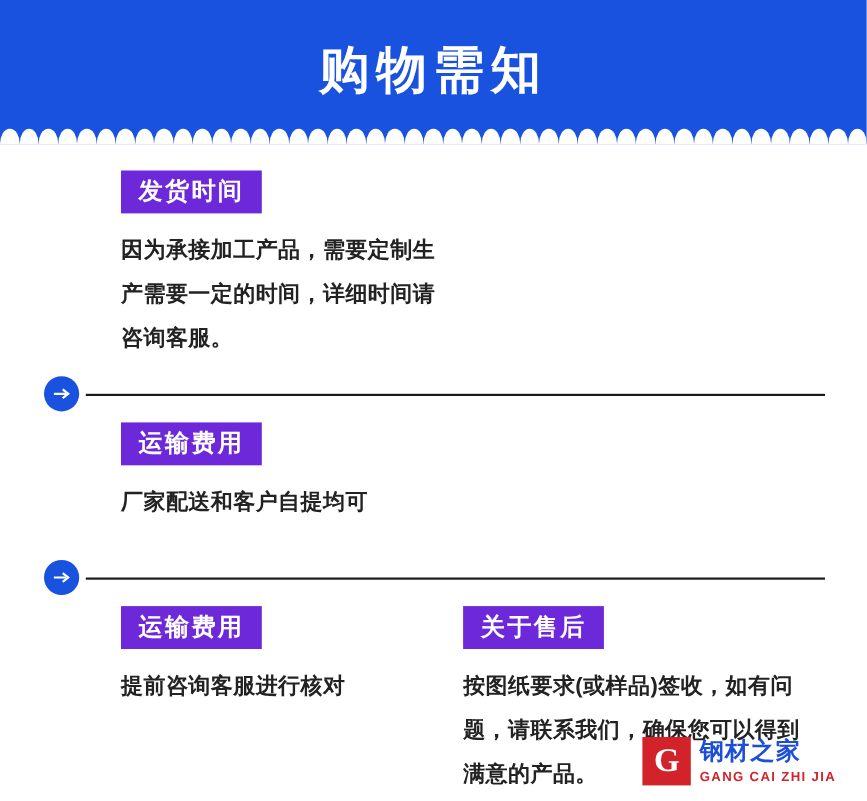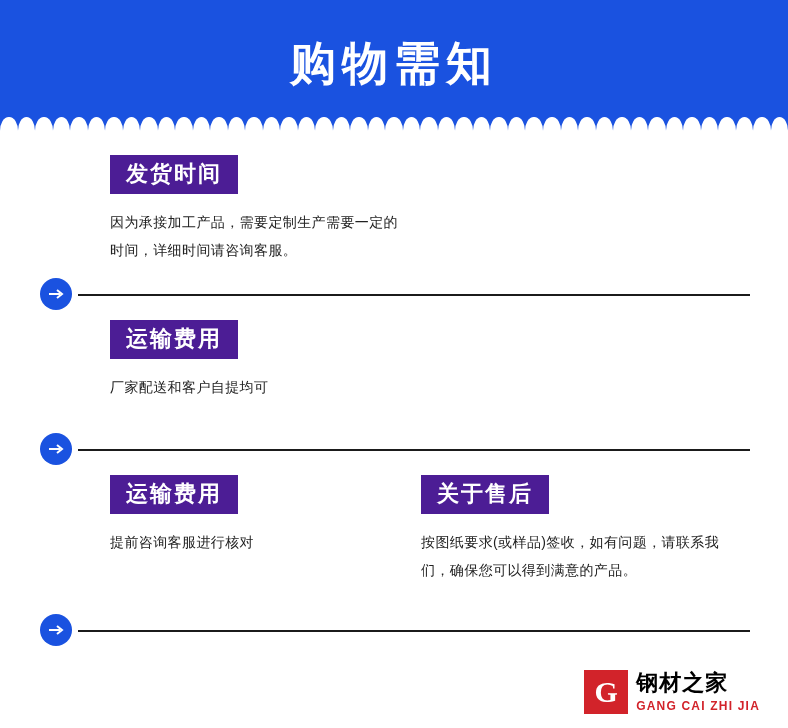--- a/index.html
+++ b/index.html
@@ -81,35 +81,36 @@
     padding-right: 38px;
   }
   .col {
     width: 310px;
   }
   .col.left { width: 310px; margin-right: 2px; }
   .col.right { width: 330px; }
 
   .tag {
     display: inline-block;
-    background: #4c1d95;
+    background: #6d28d9;
     color: #ffffff;
     font-size: 22px;
     font-weight: bold;
     letter-spacing: 2px;
     padding: 8px 16px 9px 16px;
     line-height: 1;
   }
   .body-text {
     margin-top: 14px;
     color: #222222;
-    font-size: 14px;
+    font-size: 20px;
     line-height: 2.0;
     letter-spacing: 0.4px;
     max-width: 300px;
+    font-weight: bold;
   }
   .col.right .body-text { max-width: 322px; }
 
   
   .divider {
     position: relative;
     height: 40px;
     margin: 10px 0 6px 0;
   }
   .divider .line {
@@ -154,21 +155,21 @@
     justify-content: center;
     font-family: "Liberation Serif", serif;
   }
   .logo-text {
     margin-left: 8px;
     display: flex;
     flex-direction: column;
     justify-content: center;
   }
   .logo-cn {
-    color: #000000;
+    color: #1d4ed8;
     font-size: 22px;
     font-weight: bold;
     letter-spacing: 1px;
     line-height: 1.1;
   }
   .logo-en {
     color: #d2232a;
     font-size: 12px;
     font-weight: bold;
     letter-spacing: 1.2px;

